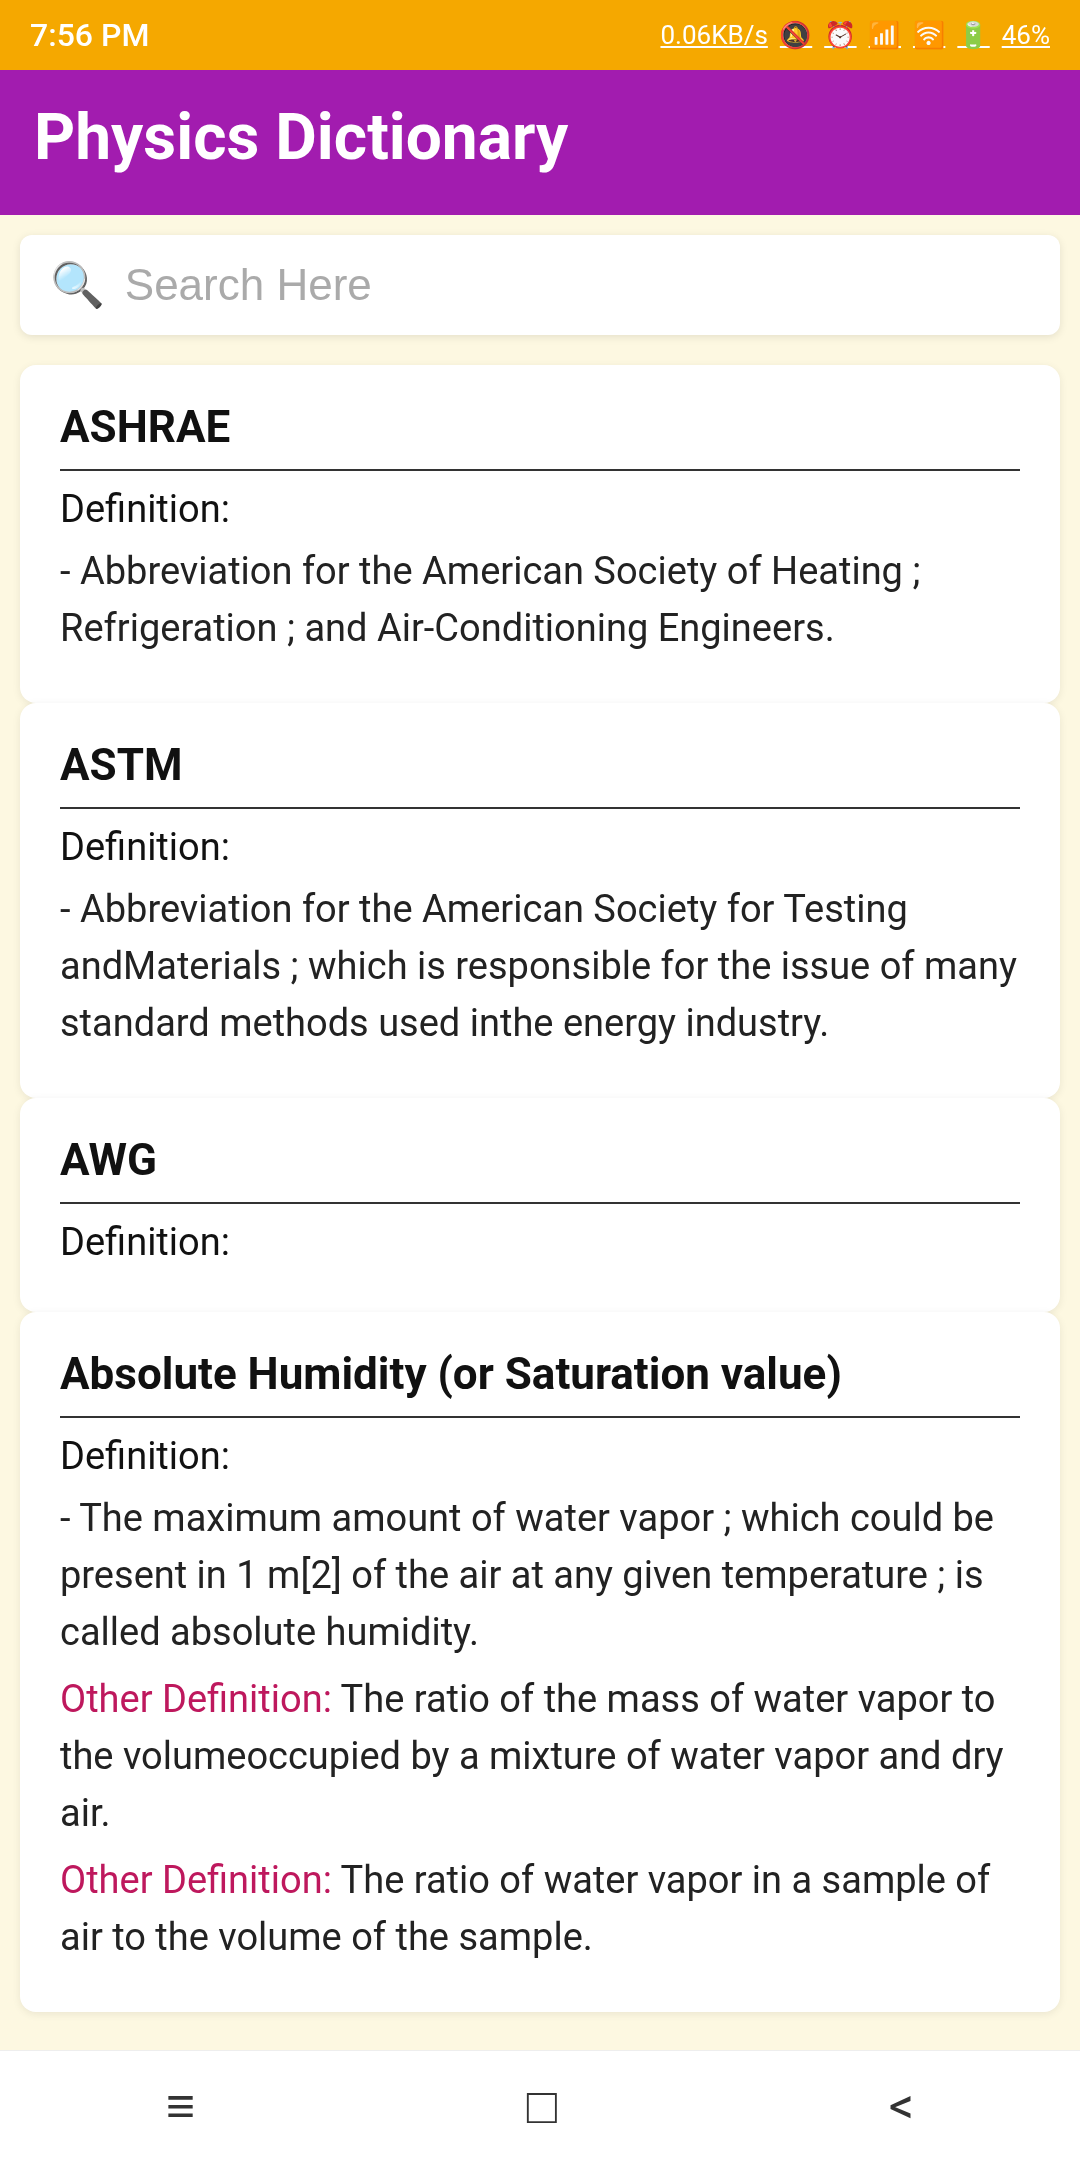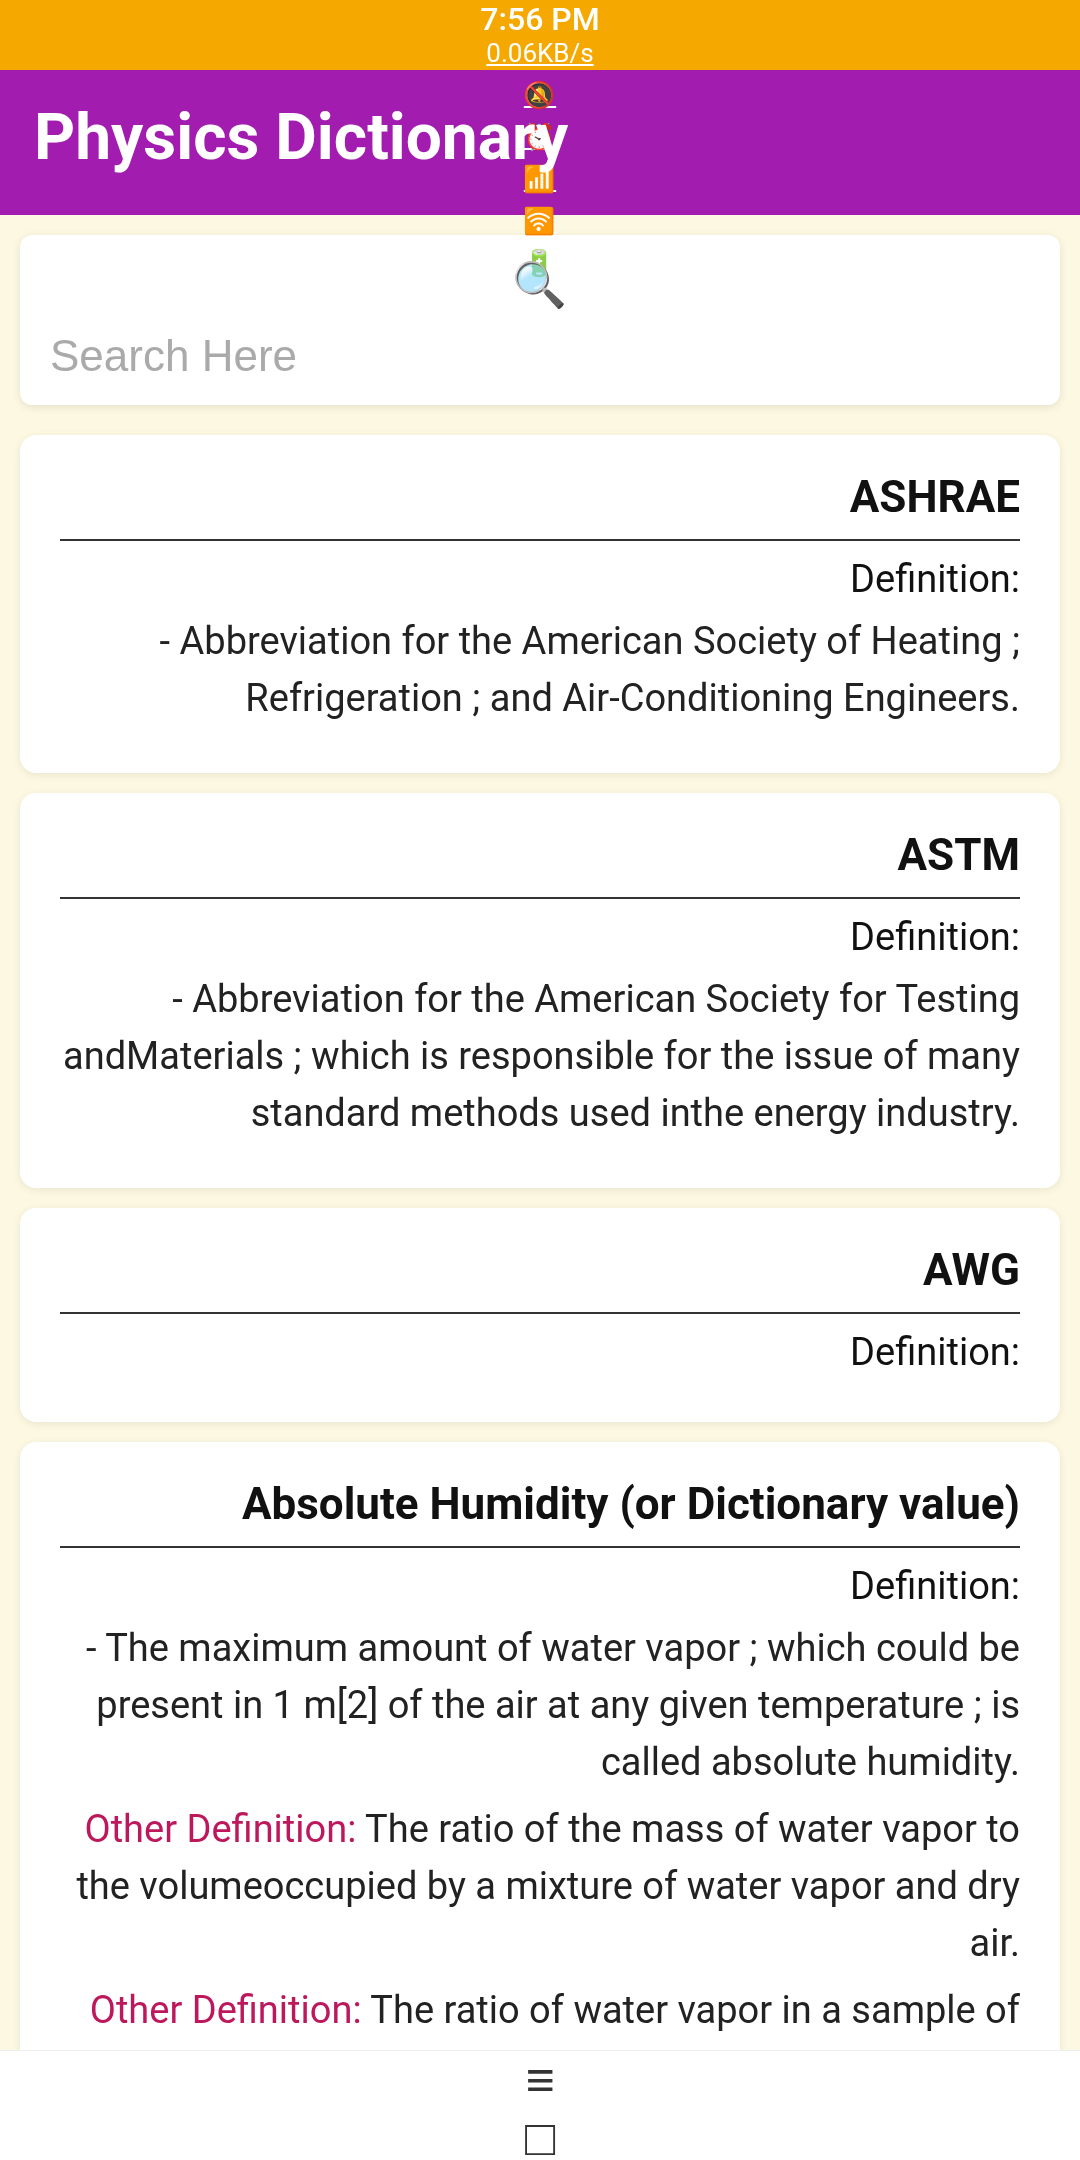--- a/index.html
+++ b/index.html
@@ -1,20 +1,19 @@
 <!DOCTYPE html>
 <html><head>
   <meta charset="utf-8">
   <meta name="viewport" content="width=device-width, initial-scale=1">
   <style>
     * {
       margin: 0;
       padding: 0;
       box-sizing: border-box;
-      flex-direction: column;
     }
 
     body {
       width: 1080px;
       height: 2160px;
       font-family: 'Roboto', Arial, sans-serif;
       background-color: #fdf8e1;
       overflow: hidden;
     }
 
@@ -94,23 +93,21 @@
     .content {
       padding: 10px 20px;
       overflow: hidden;
     }
 
     
     .dict-card {
       background-color: white;
       border-radius: 16px;
       padding: 36px 40px;
-      margin-bottom: 20px;
       box-shadow: 0 2px 8px rgba(0,0,0,0.08);
-      text-align: right;
     }
 
     .dict-term {
       font-size: 44px;
       font-weight: bold;
       color: #111;
       padding-bottom: 16px;
       border-bottom: 2px solid #333;
       margin-bottom: 16px;
     }
@@ -199,21 +196,21 @@
     <div class="dict-label">Definition:</div>
     <div class="dict-definition">- Abbreviation for the American Society for Testing andMaterials ; which is responsible for the issue of many standard methods used inthe energy industry.</div>
   </div>
 
   <div class="dict-card">
     <div class="dict-term">AWG</div>
     <div class="dict-label">Definition:</div>
   </div>
 
   <div class="dict-card">
-    <div class="dict-term">Absolute Humidity (or Dictionary value)</div>
+    <div class="dict-term">Absolute Humidity (or Saturation value)</div>
     <div class="dict-label">Definition:</div>
     <div class="dict-definition">- The maximum amount of water vapor ; which could be present in 1 m[2] of the air at any given temperature ; is called absolute humidity.</div>
     <div class="dict-other-def">
       <span class="other-label">Other Definition:</span>
       <span>The ratio of the mass of water vapor to the volumeoccupied by a mixture of water vapor and dry air.</span>
     </div>
     <div class="dict-other-def">
       <span class="other-label">Other Definition:</span>
       <span>The ratio of water vapor in a sample of air to the volume of the sample.</span>
     </div>

